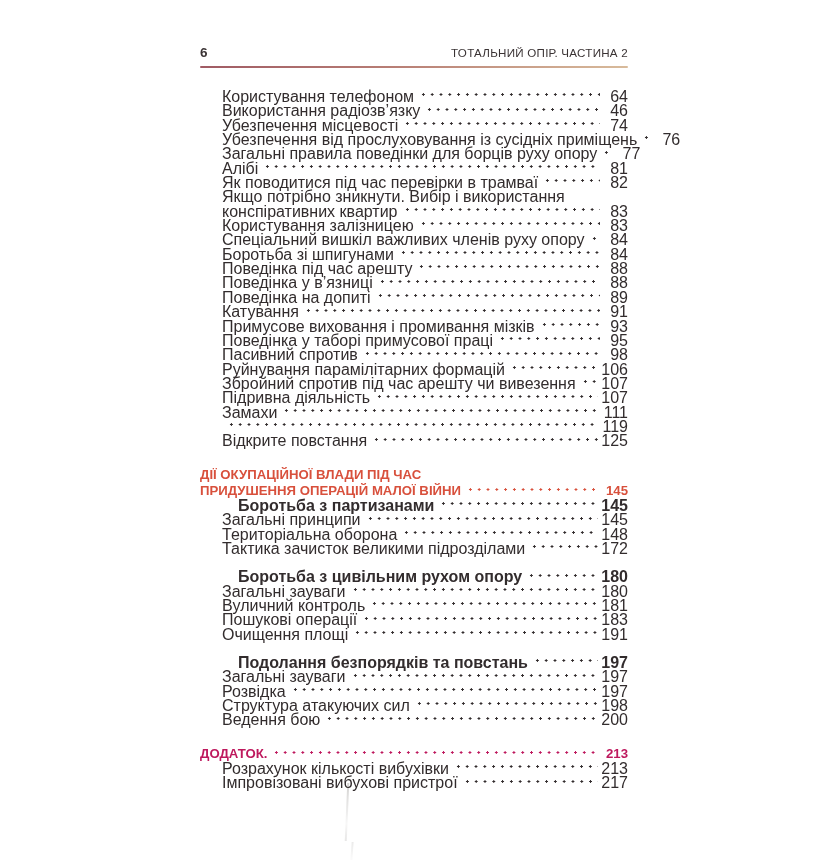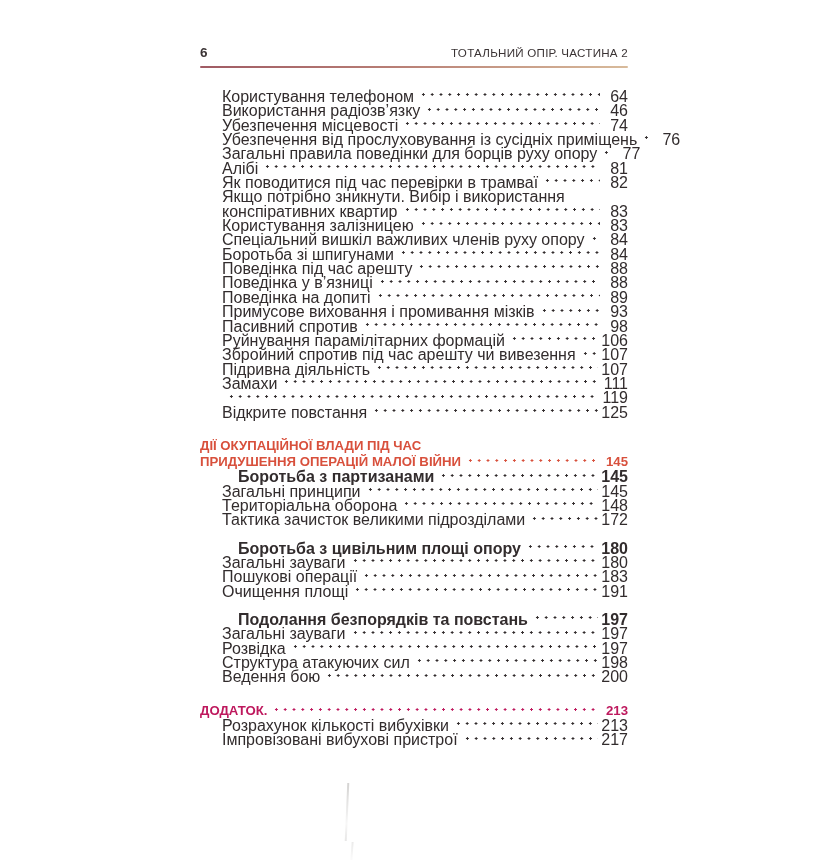--- a/index.html
+++ b/index.html
@@ -109,23 +109,33 @@
         <span class="lbl">Поведінка у в’язниці</span>
         <span class="dots"></span>
         <span class="pg">88</span>
       </div>
       <div class="row item">
         <span class="lbl">Поведінка на допиті</span>
         <span class="dots"></span>
         <span class="pg">89</span>
       </div>
       <div class="row item">
+        <span class="lbl">Катування</span>
+        <span class="dots"></span>
+        <span class="pg">91</span>
+      </div>
+      <div class="row item">
         <span class="lbl">Примусове виховання і промивання мізків</span>
         <span class="dots"></span>
         <span class="pg">93</span>
+      </div>
+      <div class="row item">
+        <span class="lbl">Поведінка у таборі примусової праці</span>
+        <span class="dots"></span>
+        <span class="pg">95</span>
       </div>
       <div class="row item">
         <span class="lbl">Пасивний спротив</span>
         <span class="dots"></span>
         <span class="pg">98</span>
       </div>
       <div class="row item">
         <span class="lbl">Руйнування парамілітарних формацій</span>
         <span class="dots"></span>
         <span class="pg">106</span>
@@ -178,28 +188,33 @@
         <span class="dots"></span>
         <span class="pg">148</span>
       </div>
       <div class="row item">
         <span class="lbl">Тактика зачисток великими підрозділами</span>
         <span class="dots"></span>
         <span class="pg">172</span>
       </div>
       <div class="gap"></div>
       <div class="row item bold">
-        <span class="lbl">Боротьба з цивільним площі опору</span>
+        <span class="lbl">Боротьба з цивільним рухом опору</span>
         <span class="dots"></span>
         <span class="pg">180</span>
       </div>
       <div class="row item">
         <span class="lbl">Загальні зауваги</span>
         <span class="dots"></span>
         <span class="pg">180</span>
+      </div>
+      <div class="row item">
+        <span class="lbl">Вуличний контроль</span>
+        <span class="dots"></span>
+        <span class="pg">181</span>
       </div>
       <div class="row item">
         <span class="lbl">Пошукові операції</span>
         <span class="dots"></span>
         <span class="pg">183</span>
       </div>
       <div class="row item">
         <span class="lbl">Очищення площі</span>
         <span class="dots"></span>
         <span class="pg">191</span>

